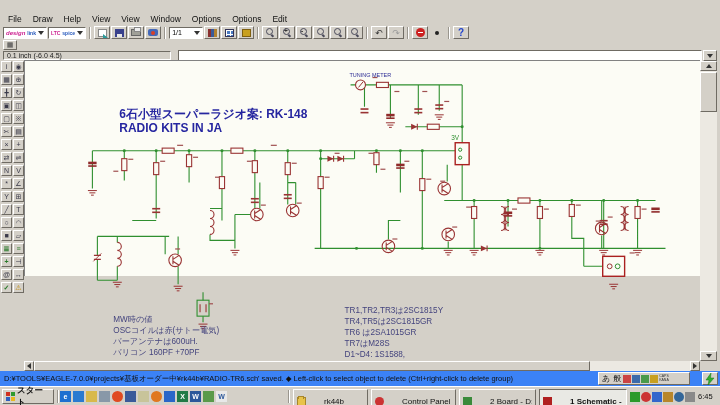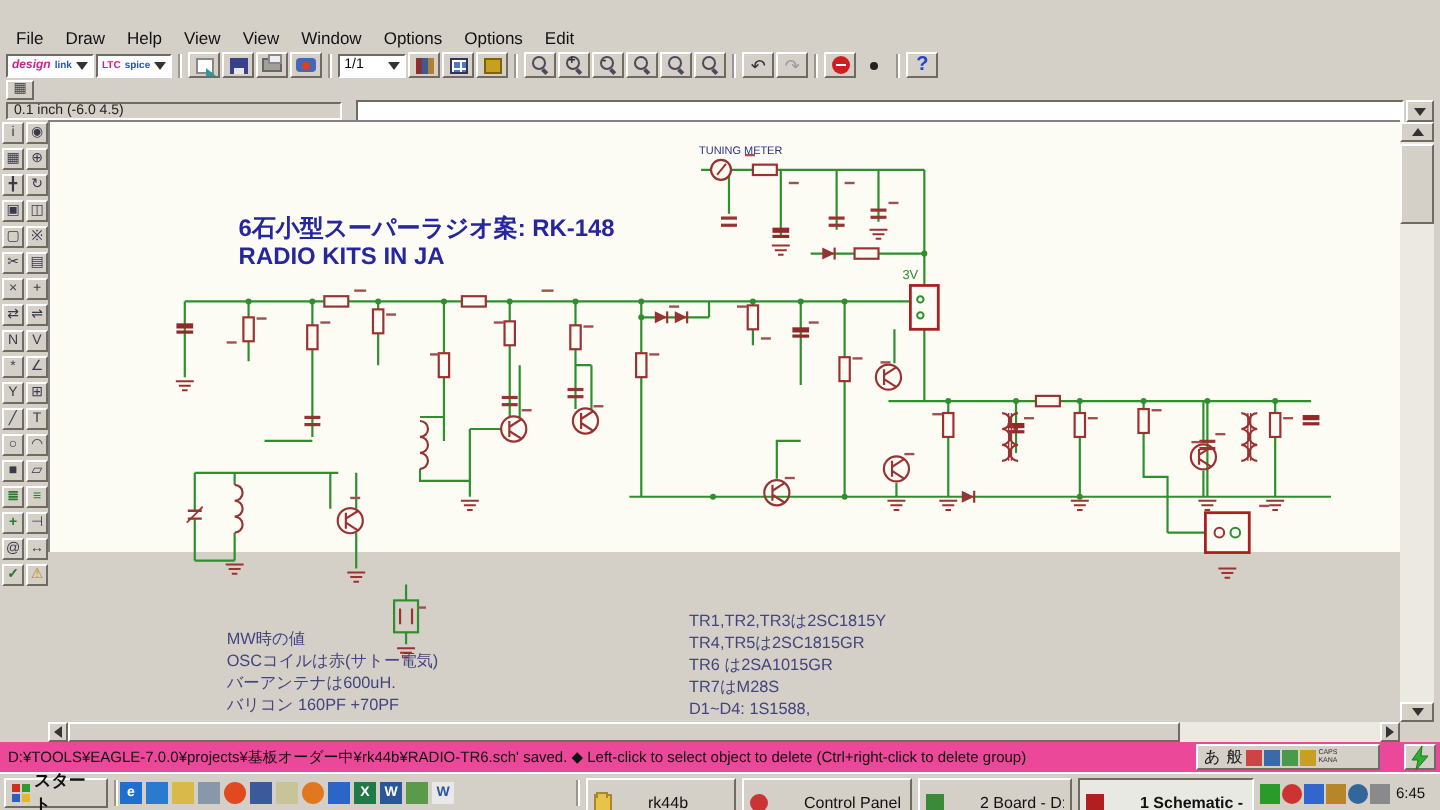--- a/index.html
+++ b/index.html
@@ -83,21 +83,21 @@
 
   
   .vscroll { position:absolute; left:700px; top:61px; width:17px; height:300px; background:#ece9e2; }
   .sb { position:absolute; display:flex; align-items:center; justify-content:center; }
   .vthumb { position:absolute; left:0; top:11px; width:17px; height:40px; }
   .hscroll { position:absolute; left:24px; top:361px; width:676px; height:10px; background:#ece9e2; }
   .hthumb { position:absolute; left:10px; top:0; width:556px; height:10px; }
   .corner { position:absolute; left:700px; top:361px; width:17px; height:10px; background:#d4d0c8; }
 
   
-  .statusbar { position:absolute; left:0; top:371px; width:720px; height:15px; background:#ec4899; }
+  .statusbar { position:absolute; left:0; top:371px; width:720px; height:15px; background:#3b82f6; }
   .statustext { position:absolute; left:4px; top:3px; width:590px; font-size:7.5px; color:#111; white-space:nowrap; overflow:hidden; }
   .imebar { position:absolute; left:598px; top:1px; width:92px; height:13px; display:flex; align-items:center; gap:1px; padding:0 2px; }
   .imetxt { font-size:8px; color:#111; padding:0 1px; }
   .imeic { width:8px; height:8px; flex:none; }
   .capskana { display:flex; flex-direction:column; font-size:3.5px; line-height:3.5px; color:#333; }
   .boltpanel { position:absolute; left:702px; top:1px; width:16px; height:13px; display:flex; align-items:center; justify-content:center; }
 
   
   .taskbar { position:absolute; left:0; top:386px; width:720px; height:35px; background:#d4d0c8; border-top:1px solid #fff; }
   .startbtn { position:absolute; left:2px; top:2px; width:52px; height:15px; display:flex; align-items:center; gap:2px; padding:0 3px; }

